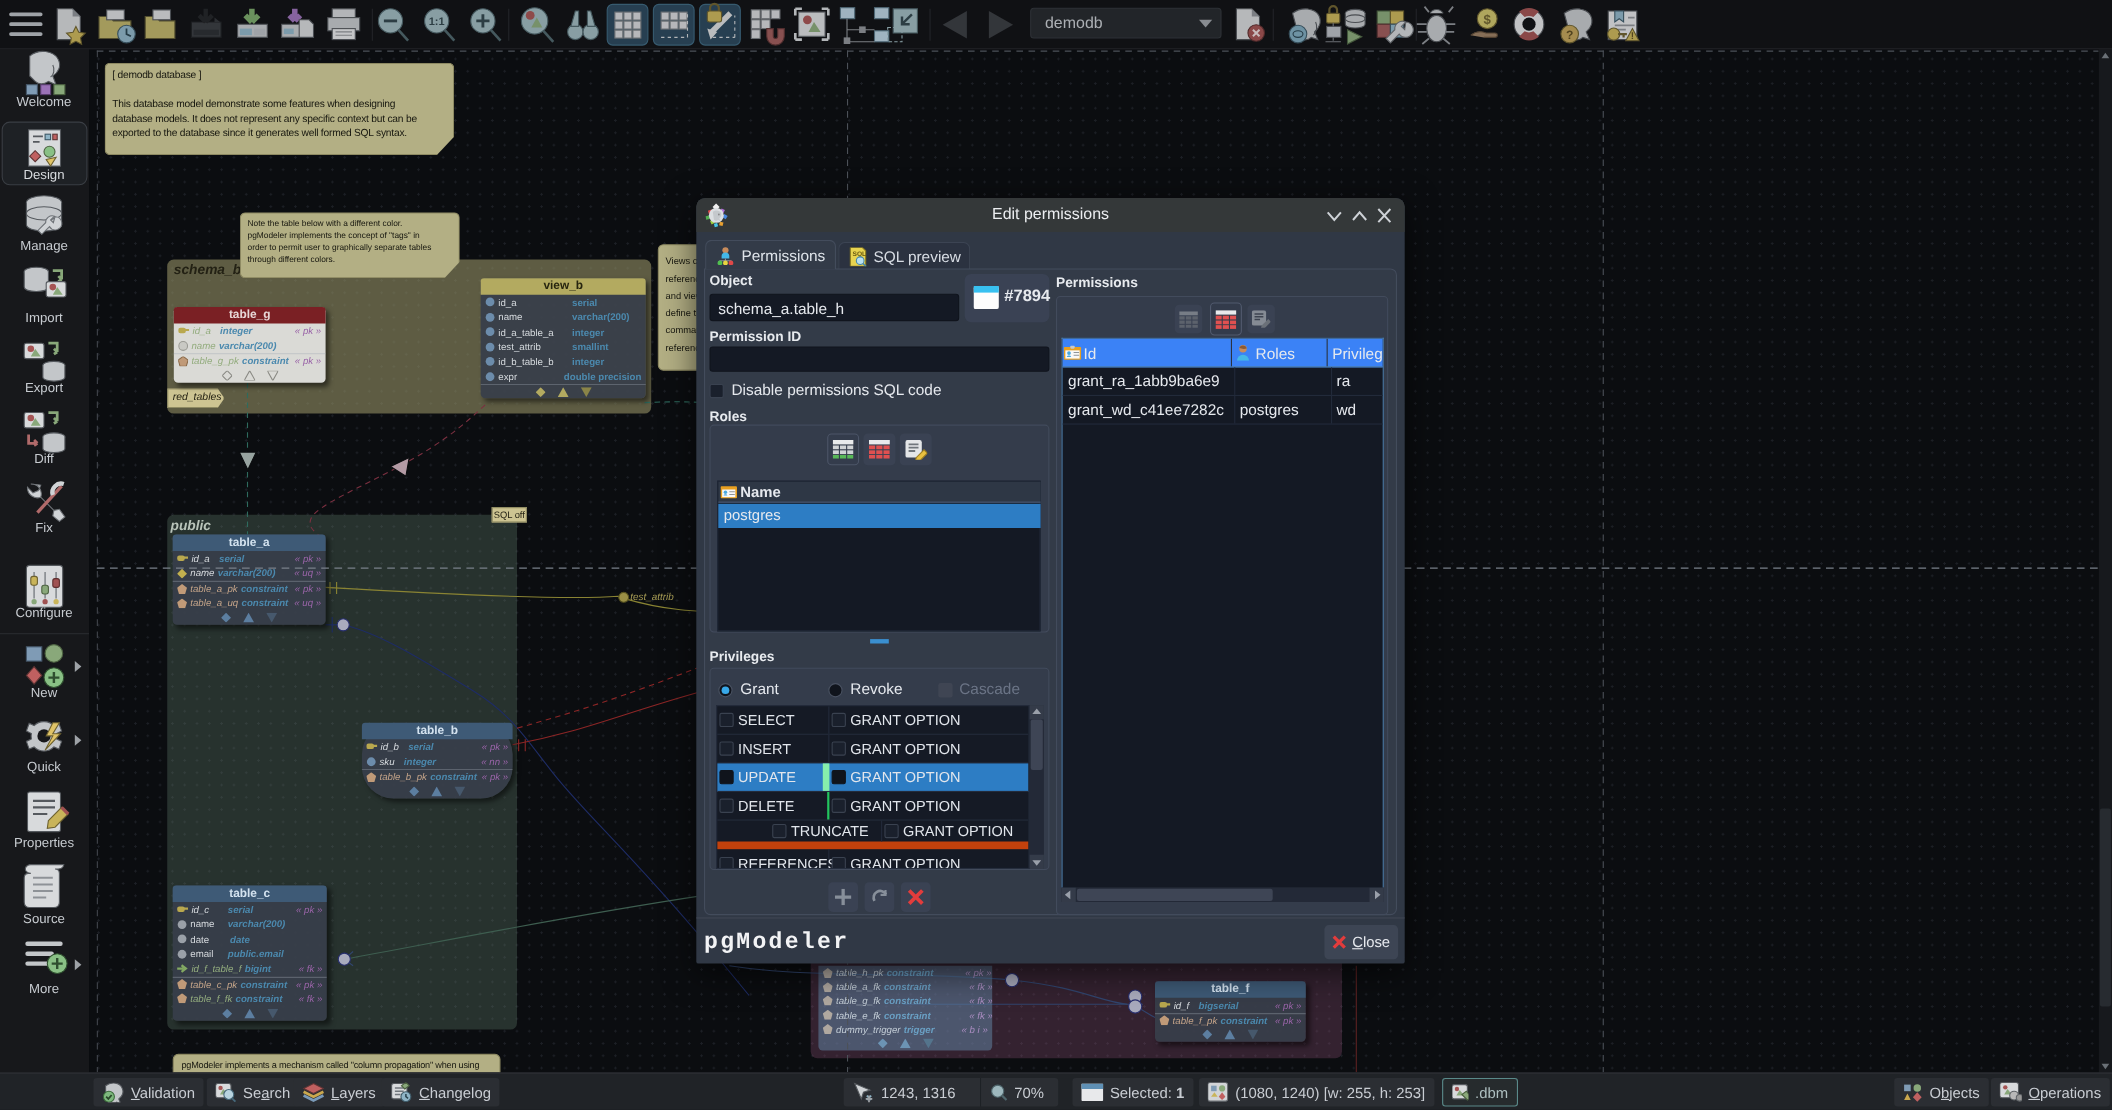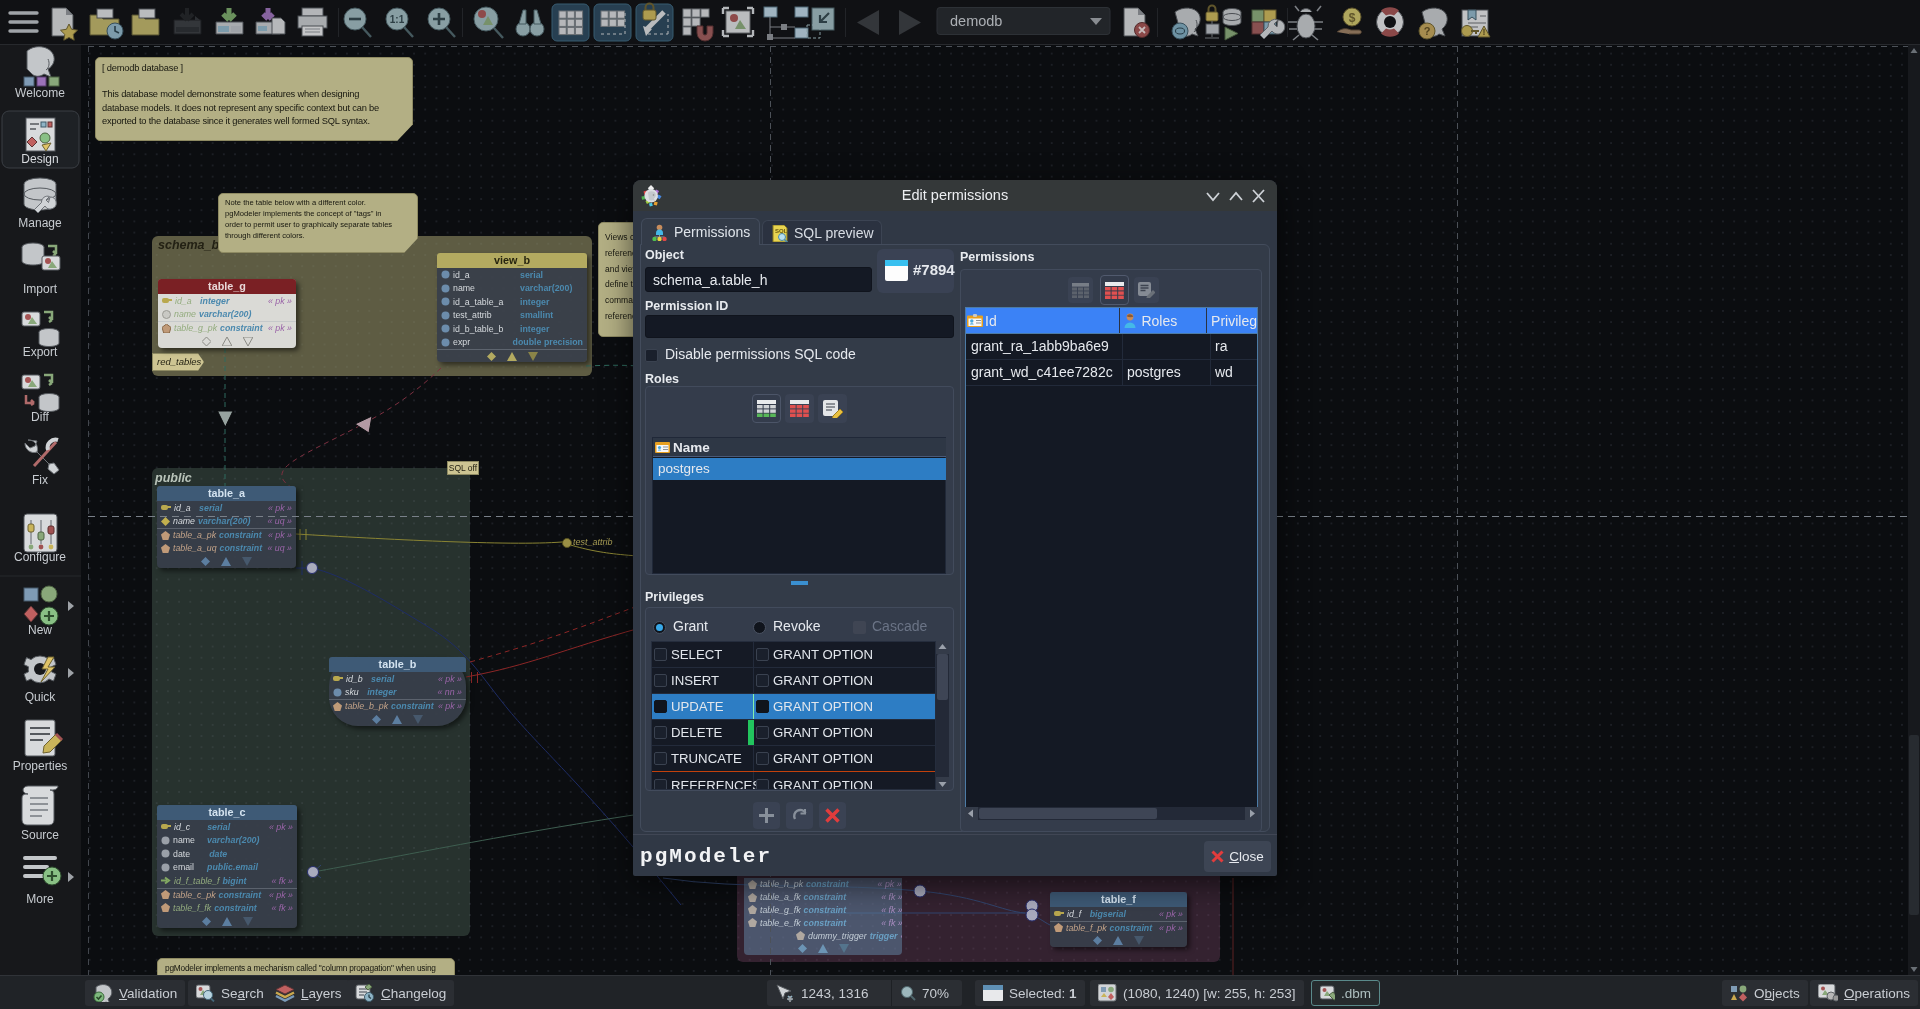--- a/index.html
+++ b/index.html
@@ -686,21 +686,21 @@
         <span style="color:#a98cc0;">« fk »</span>
       </div>
   <div class="rw" style="height:12.8px;">
         <svg class="ic" width="9" height="9">
           <path d="M4.5 0L9 3.4 7.3 9H1.7L0 3.4z" fill="#b0a8a0"></path>
         </svg>
         <span style="color:#c3cdd6;">table_e_fk</span>
         <span class="ty" style="color:#6aa0c4; margin-left:auto; margin-right:32px;">constraint</span>
         <span style="color:#a98cc0;">« fk »</span>
       </div>
-  <div class="rw" style="height:12.8px;margin-left:48px;">
+  <div class="rw" style="height:12.8px;">
         <svg class="ic" width="9" height="9">
           <path d="M4.5 0L9 3.4 7.3 9H1.7L0 3.4z" fill="#b0a8a0"></path>
         </svg>
         <span style="color:#c3cdd6;">dummy_trigger</span>
         <span class="ty" style="color:#6aa0c4;">trigger</span>
         <span style="color:#a98cc0; margin-left:auto;">« b i »</span>
       </div>
   <div class="ft">
         <svg width="9" height="9">
           <path d="M4.5 0L9 4.5 4.5 9 0 4.5z" fill="#6c94b4"></path>
@@ -882,28 +882,28 @@
  <div id="privtable" style="position:absolute; left:18px; top:461px; width:285px; height:149px; background:#151a25; border:1px solid #252d3d; overflow:hidden; font-size:14px;">
   <div style="display:flex; height:26px; border-bottom:1px solid #232b3b;">
         <div class="pcell" style="width:102px; border-right:1px solid #232b3b;"><span class="cb"></span>SELECT</div>
         <div class="pcell"><span class="cb"></span>GRANT OPTION</div>
       </div>
   <div style="display:flex; height:26px; border-bottom:1px solid #232b3b;">
         <div class="pcell" style="width:102px; border-right:1px solid #232b3b;"><span class="cb"></span>INSERT</div>
         <div class="pcell"><span class="cb"></span>GRANT OPTION</div>
       </div>
   <div style="display:flex; height:26px; border-bottom:1px solid #232b3b; background:#2d7dc4;">
-        <div class="pcell" style="width:102px; border-right:1px solid #86efac;"><span class="cb" style="background:#10141c; border-color:#10141c;"></span>UPDATE</div>
+        <div class="pcell" style="width:102px; border-right:6px solid #86efac;"><span class="cb" style="background:#10141c; border-color:#10141c;"></span>UPDATE</div>
         <div class="pcell"><span class="cb" style="background:#10141c; border-color:#10141c;"></span>GRANT OPTION</div>
       </div>
   <div style="display:flex; height:26px; border-bottom:1px solid #232b3b;">
-        <div class="pcell" style="width:102px; border-right:6px solid #22c55e;"><span class="cb"></span>DELETE</div>
+        <div class="pcell" style="width:102px; border-right:2px solid #22c55e;"><span class="cb"></span>DELETE</div>
         <div class="pcell"><span class="cb"></span>GRANT OPTION</div>
       </div>
-  <div style="display:flex; height:26px; border-bottom:1px solid #c2410c;">
+  <div style="display:flex; height:26px; border-bottom:7px solid #c2410c;padding-left:48px;">
         <div class="pcell" style="width:102px; border-right:1px solid #232b3b;"><span class="cb"></span>TRUNCATE</div>
         <div class="pcell"><span class="cb"></span>GRANT OPTION</div>
       </div>
   <div style="display:flex; height:26px;">
         <div class="pcell" style="width:102px; border-right:1px solid #232b3b;"><span class="cb"></span>REFERENCES</div>
         <div class="pcell"><span class="cb"></span>GRANT OPTION</div>
       </div>
  </div>
  <div id="privsb" style="position:absolute; left:303px; top:461px; width:13px; height:149px; background:#232937;">
   <div style="position:absolute; top:0; left:0; width:13px; height:13px; background:#343b49;"><svg width="13" height="13">

